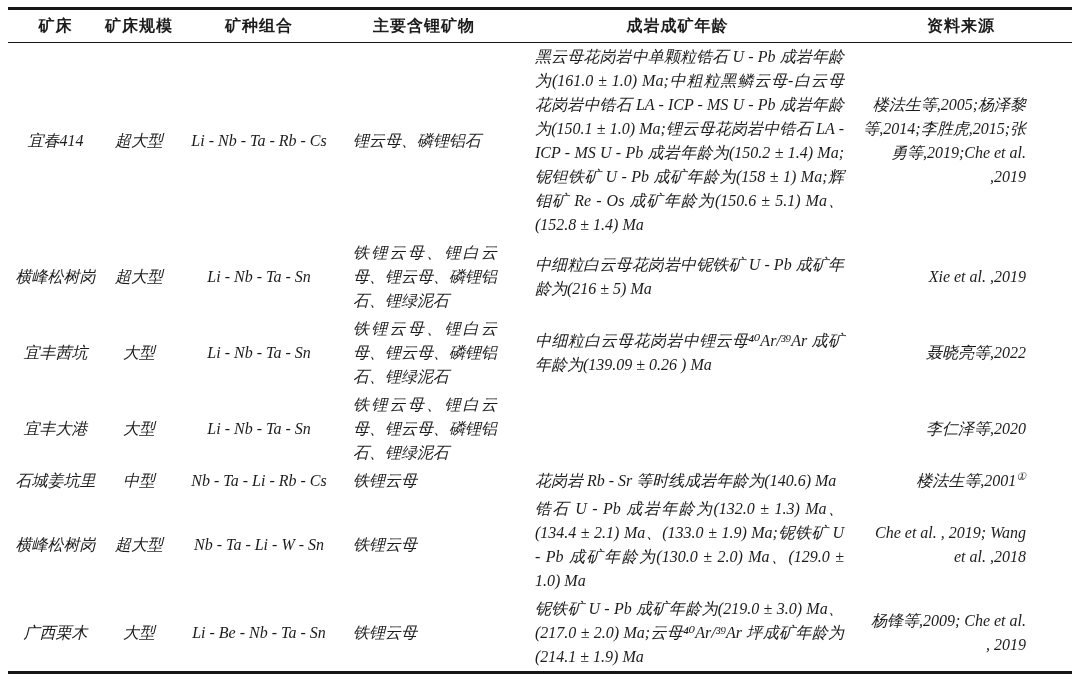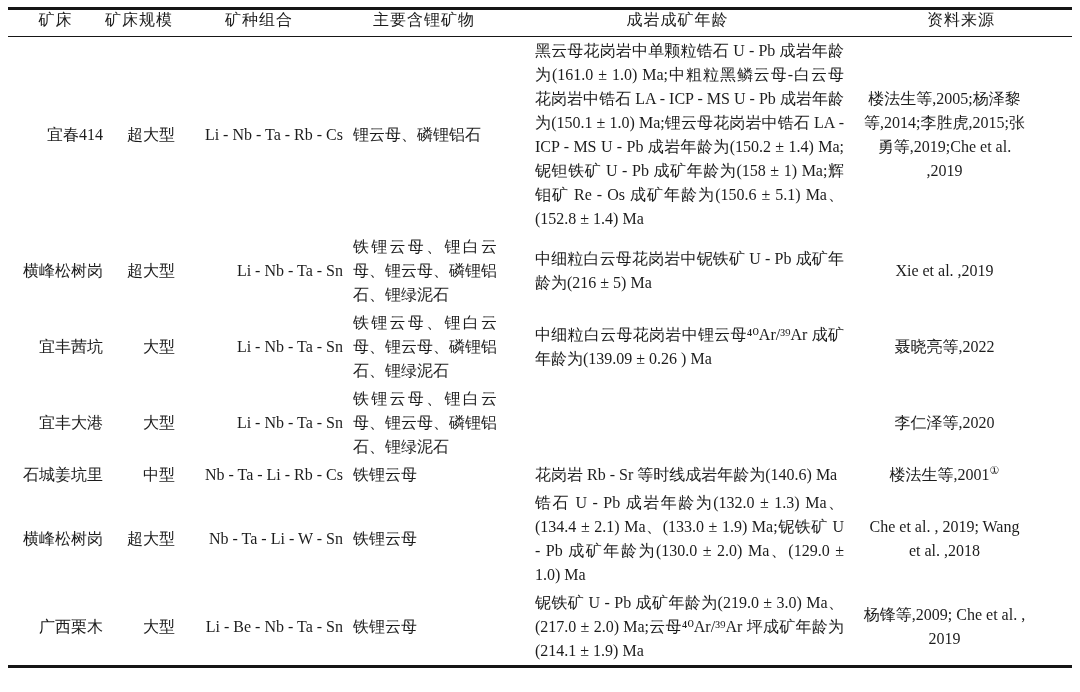--- a/index.html
+++ b/index.html
@@ -21,49 +21,50 @@
   }
   table.deposit-table {
     width: 1064px;
     border-collapse: collapse;
     table-layout: fixed;
     border-top: 3px solid #161616;
     border-bottom: 3px solid #161616;
     font-size: 16px;
   }
   thead th {
-    font-weight: normal;
+    font-weight: bold;
     text-align: center;
     vertical-align: middle;
-    padding: 0 0 5px 0;
+    padding: 6px 0 5px 0;
     border-bottom: 1.5px solid #161616;
     letter-spacing: 1px;
   }
   tbody td {
     vertical-align: middle;
     line-height: 24px;
     padding: 2px 0;
+    font-style: italic;
   }
   td.c1, td.c2, td.c3 {
-    text-align: right;
+    text-align: center;
   }
   td.c4 {
     text-align: justify;
     text-justify: inter-character;
     padding-left: 10px;
     padding-right: 8px;
   }
   td.c5 {
     text-align: justify;
     text-justify: inter-character;
     padding-left: 30px;
     padding-right: 6px;
   }
   td.c6 {
-    text-align: center;
+    text-align: right;
     padding-left: 13px;
     padding-right: 46px;
   }
   sup.note {
     font-size: 11px;
     line-height: 0;
   }
 </style>
 </head>
 <body>

